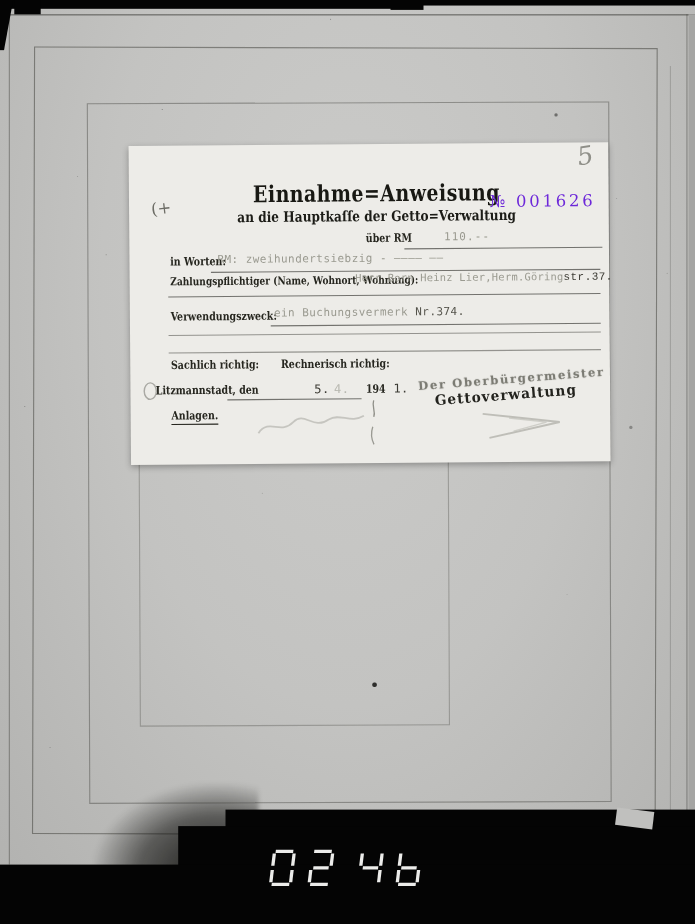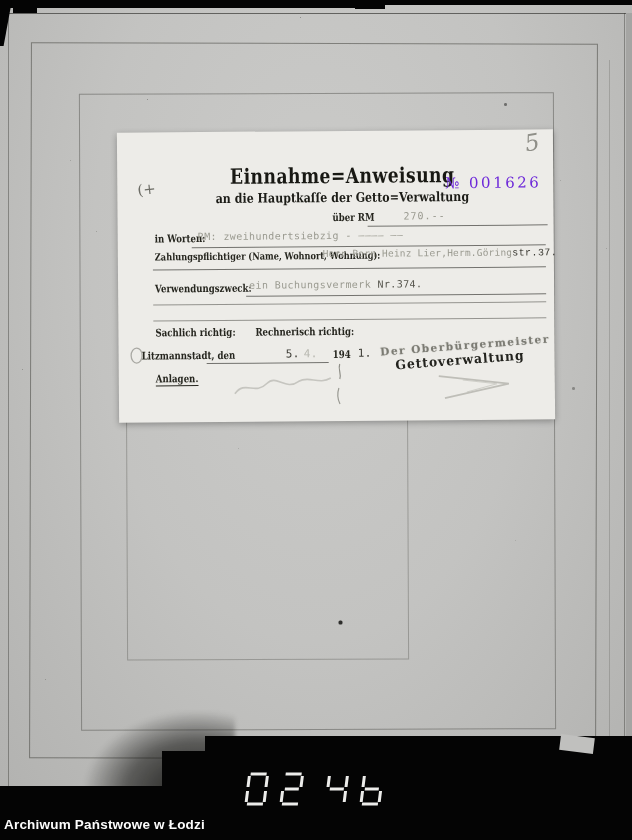--- a/index.html
+++ b/index.html
@@ -73,21 +73,21 @@
     <div class="abs center" style="left:40px;top:59px;width:370px;font-weight:bold;font-size:13px;color:#1c1c17;transform:scaleX(.85);">an die Hauptkaſſe der Getto=Verwaltung</div>
 
     <div class="abs" style="left:328px;top:44px;font-size:15px;color:#6d28d9;">
       <span>№</span>&nbsp;
       <span style="letter-spacing:2.5px;">001626</span>
     </div>
 
     <div class="abs" style="left:20px;top:48px;font-size:15px;color:#6d6d66;transform:rotate(-6deg);">(+</div>
 
     <span class="abs lbl" style="left:215px;top:80px;">über RM</span>
-    <span class="abs typed" style="left:286px;top:80px;letter-spacing:1px;">270.--</span>
+    <span class="abs typed" style="left:286px;top:80px;letter-spacing:1px;">110.--</span>
     <div class="abs rule" style="left:250px;top:95px;width:180px;"></div>
 
     <span class="abs lbl" style="left:37px;top:100px;">in Worten:</span>
     <span class="abs typed" style="left:80px;top:99px;">RM: zweihundertsiebzig - ———— ——</span>
     <div class="abs rule" style="left:74px;top:115px;width:354px;"></div>
 
     <span class="abs lbl" style="left:37px;top:119px;font-size:10px;">Zahlungspflichtiger (Name, Wohnort, Wohnung):</span>
     <span class="abs typed" style="left:205px;top:117px;font-size:9.5px;letter-spacing:.2px;"><span>Herr Born Heinz Lier,Herm.Göring</span><span class="typed dark" style="font-size:10px;font-family:Liberation Mono, monospace;">str.37.</span></span>
     <div class="abs rule" style="left:35px;top:137px;width:393px;"></div>
 
@@ -171,14 +171,13 @@
         <g transform="translate(4,0) skewX(-7)">
           <line x1="21" y1="20" x2="21" y2="31" stroke="#ececea" stroke-width="3"></line>
           <line x1="4" y1="33" x2="20" y2="33" stroke="#ececea" stroke-width="3"></line>
           <line x1="3" y1="20" x2="3" y2="31" stroke="#ececea" stroke-width="3"></line>
           <line x1="3" y1="5" x2="3" y2="16" stroke="#ececea" stroke-width="3"></line>
           <line x1="5" y1="18" x2="19" y2="18" stroke="#ececea" stroke-width="3"></line>
         </g>
       </svg>
     </div>
 
-  <div class="abs watermark" style="left:4px;top:817px;">Archiwum Państwowe w Łodzi</div>
 </div>
 
 </body></html>

